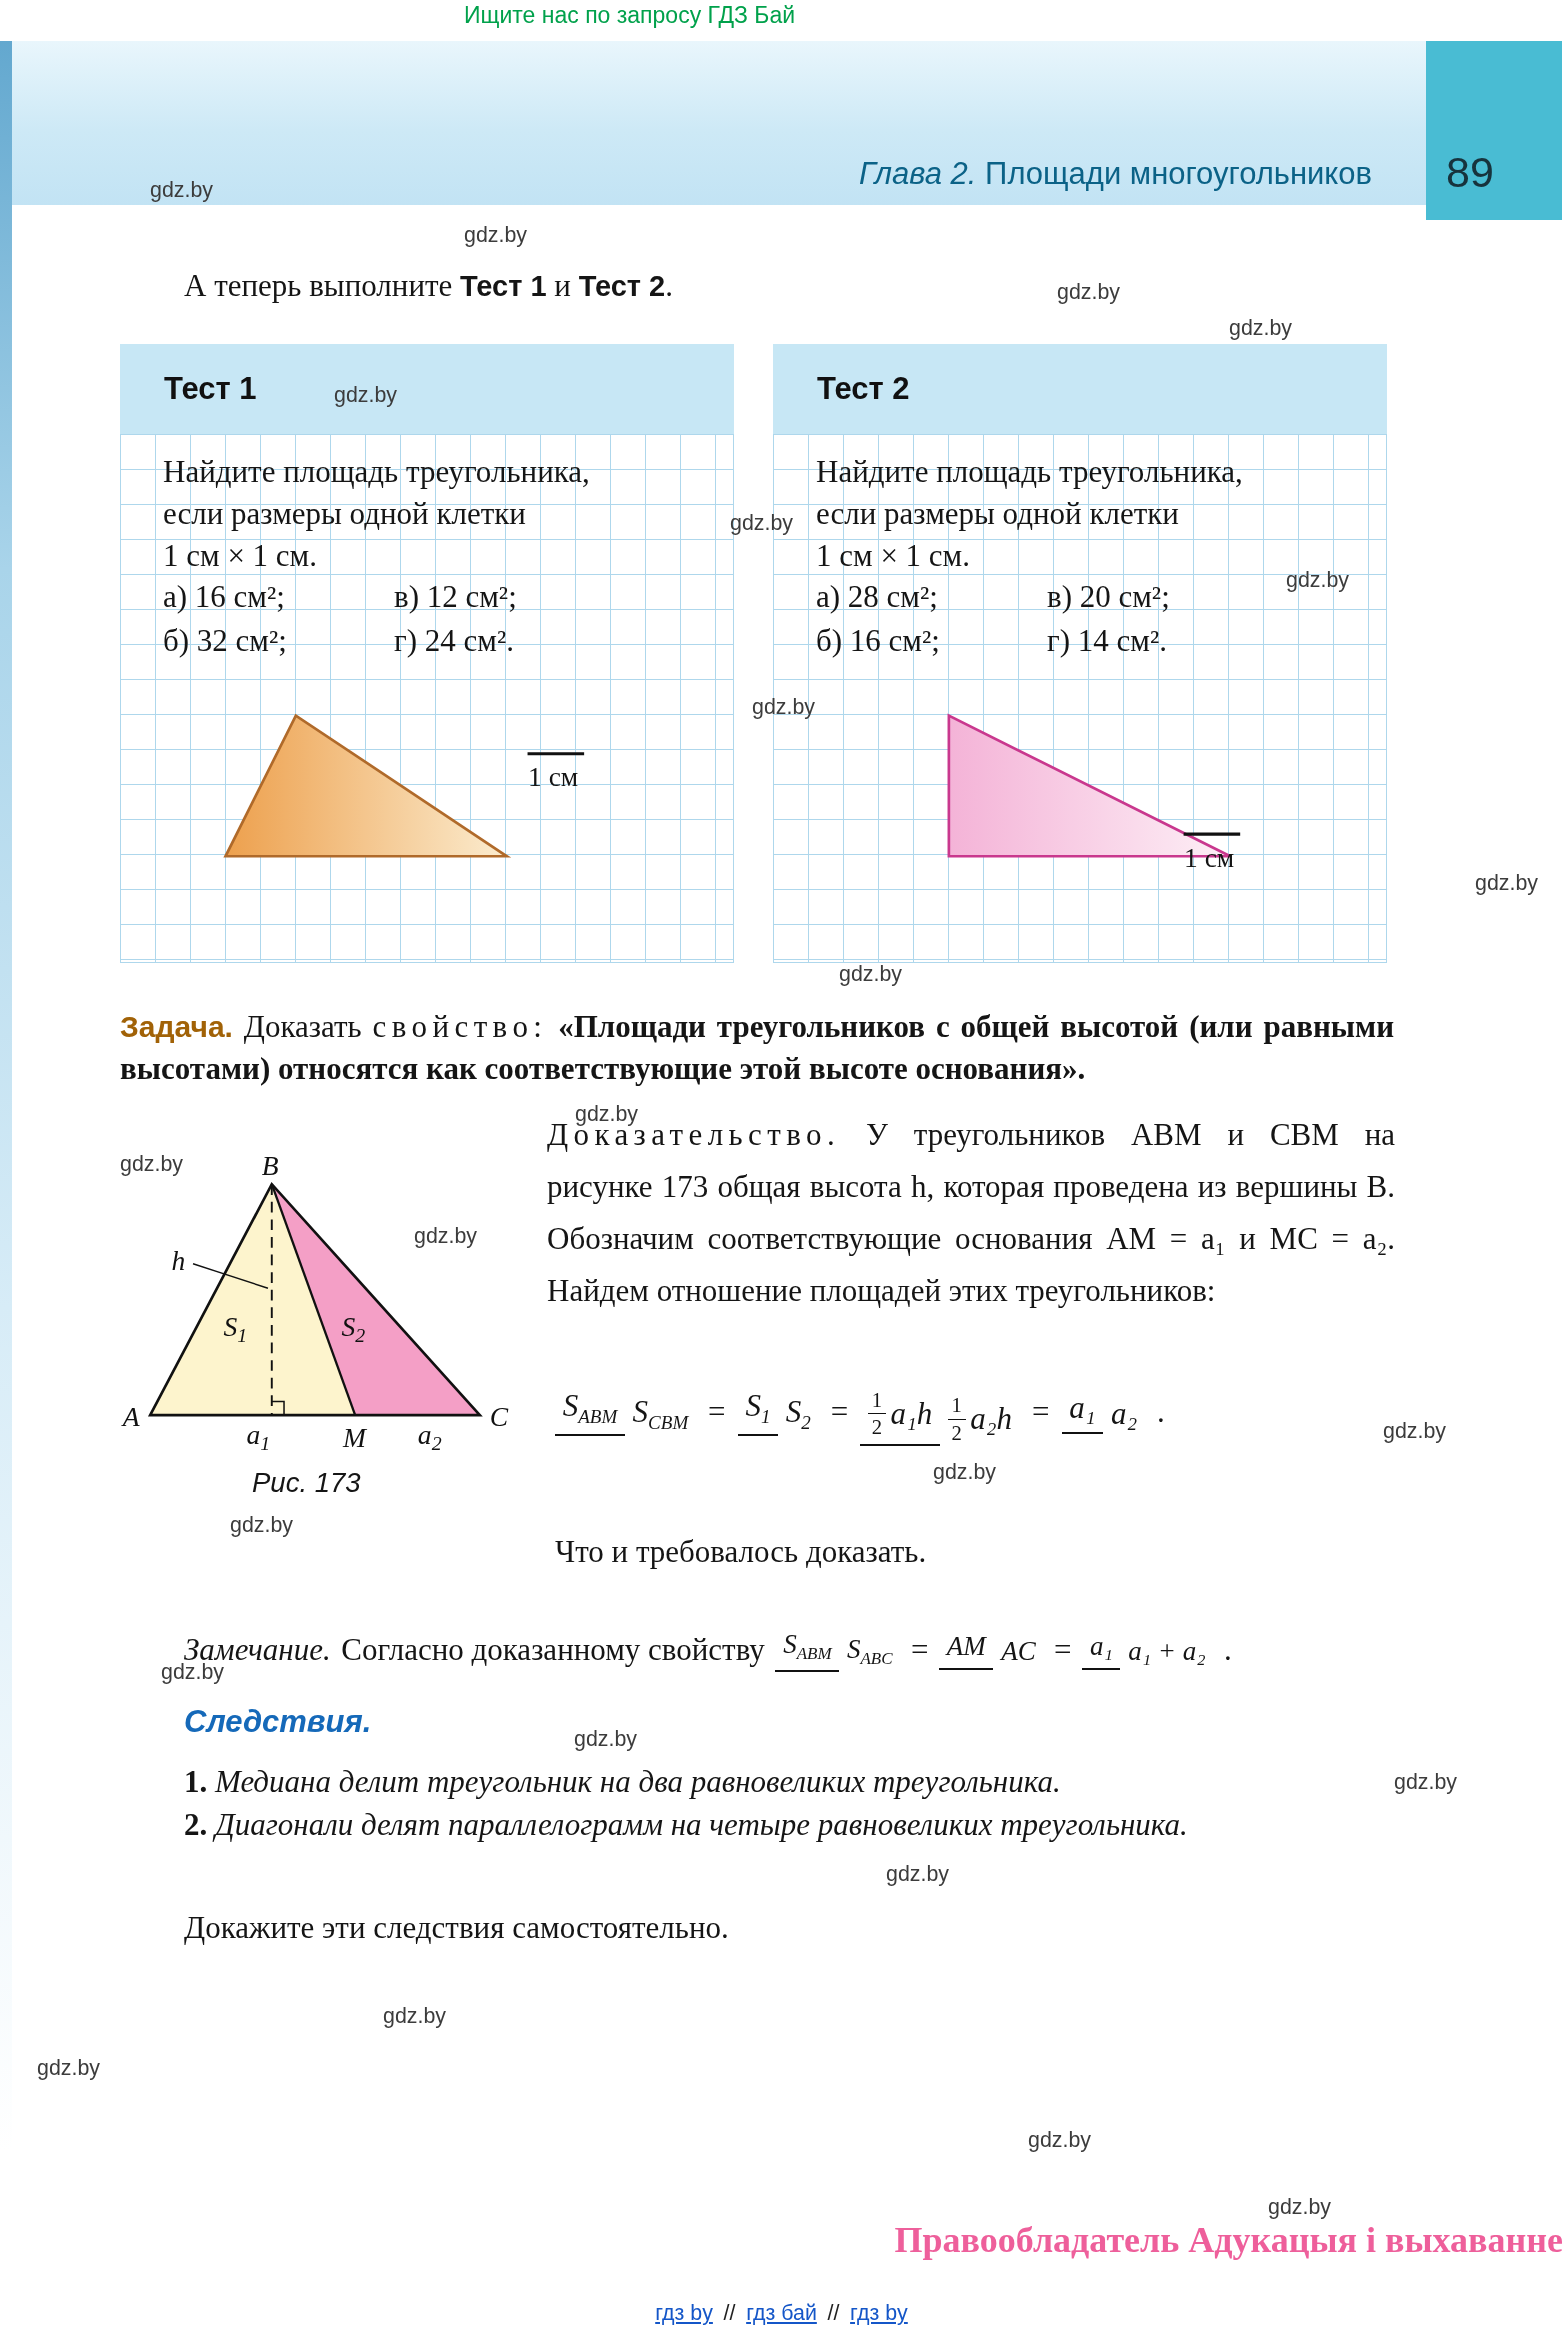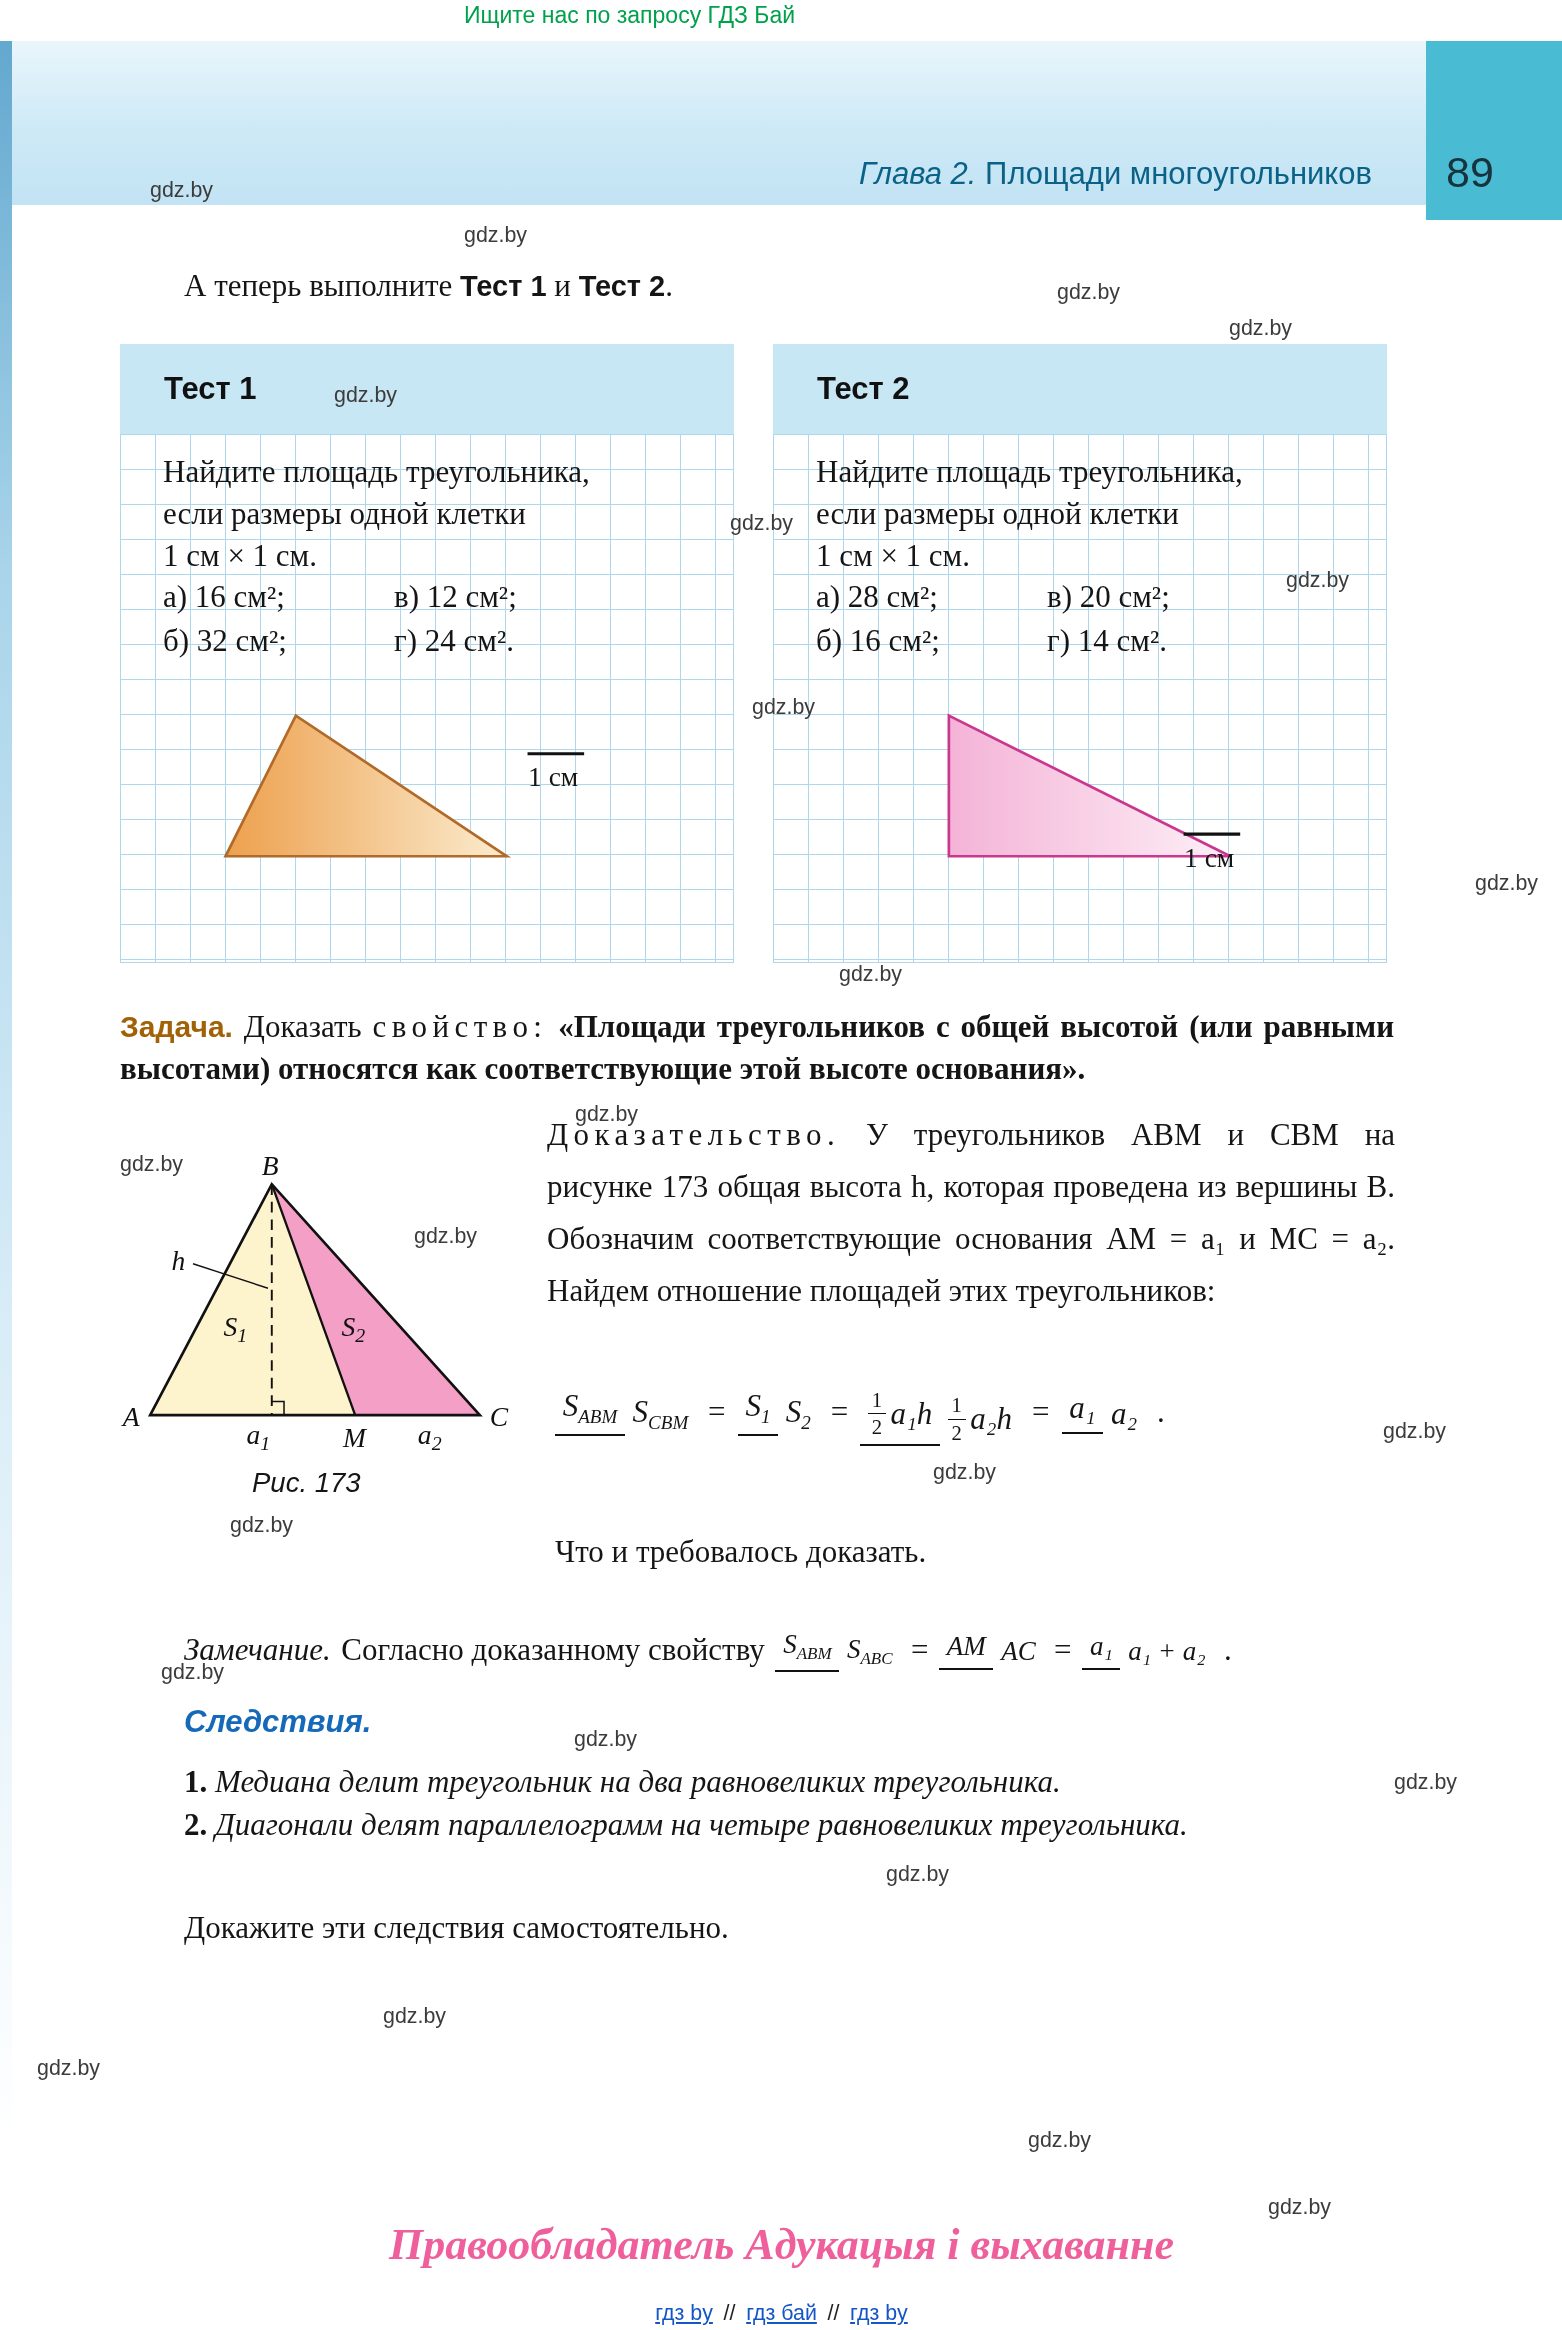--- a/index.html
+++ b/index.html
@@ -89,22 +89,22 @@
                font-style:italic;font-weight:bold;font-size:31px;color:#1569b9;}
   .citem{position:absolute;left:120px;width:1224px;margin:0;font-size:31px;line-height:44px;
          text-align:justify;text-indent:64px;}
   #c1{top:1760px;}
   #c2{top:1803px;}
   .citem .inum{font-weight:bold;font-style:normal;}
   .citem .itxt{font-style:italic;}
   .outro{position:absolute;left:184px;top:1910px;margin:0;font-size:31px;}
 
   
-  .publisher{position:absolute;left:0;top:2219px;width:1563px;margin:0;text-align:center;
-             font-style:italic;font-weight:600;font-size:44px;color:#ee5f9b;}
+  .publisher{position:absolute;left:0;top:2219px;width:1563px;margin:0;text-align:right;
+             font-weight:600;font-size:36px;color:#ee5f9b;}
   .footlinks{position:absolute;left:0;top:2301px;width:1563px;display:flex;justify-content:center;
              gap:10.7px;font-family:"Liberation Sans",sans-serif;font-size:21.4px;color:#222;}
   .footlinks a{color:#1456c8;text-decoration:underline;cursor:pointer;}
 </style>
 </head>
 <body>
 
 <div class="page">
 
   <div class="top-note">Ищите нас по запросу ГДЗ Бай</div>

